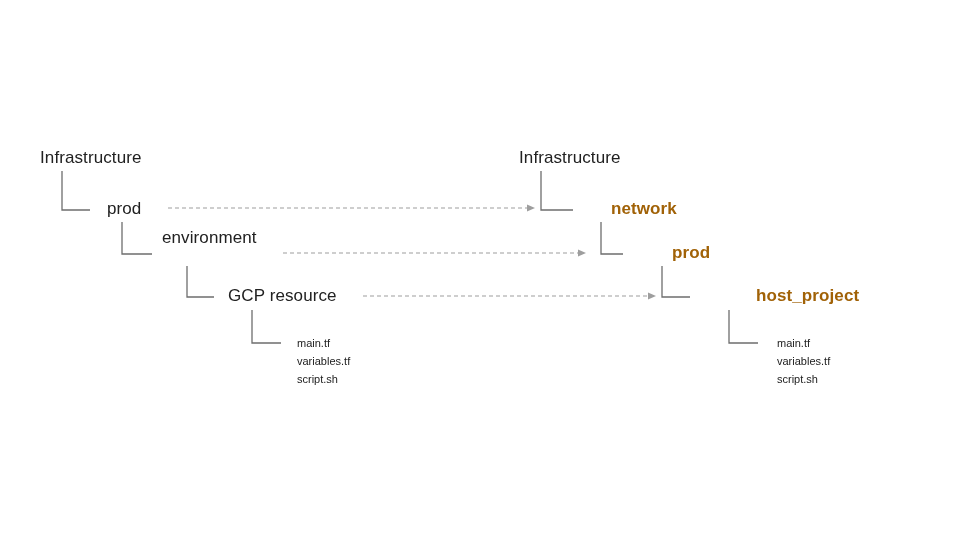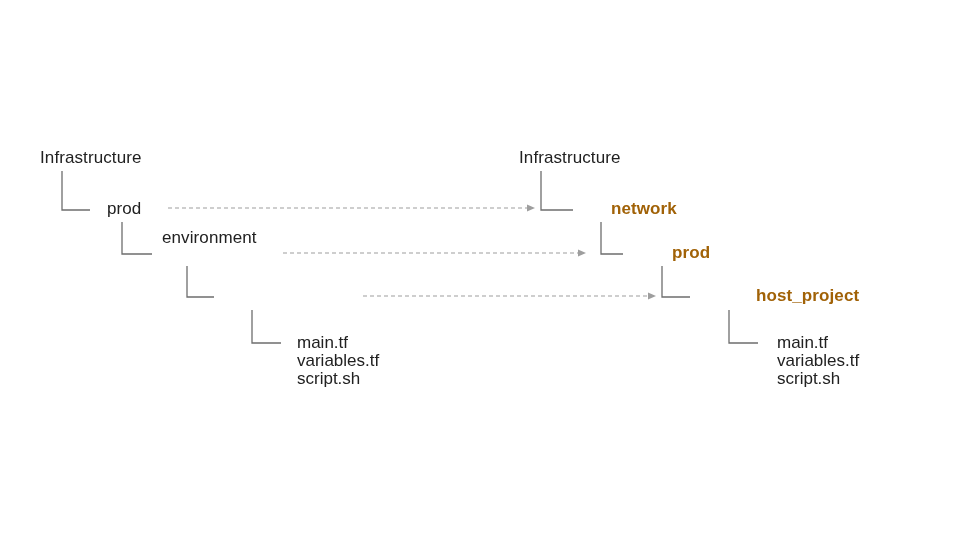--- a/index.html
+++ b/index.html
@@ -30,21 +30,21 @@
     white-space: nowrap;
     letter-spacing: 0.1px;
   }
   .label.bold {
     font-weight: bold;
     color: #a16207;
     margin-left: 24px;
   }
   .file-label {
     position: absolute;
-    font-size: 17px;
+    font-size: 11px;
     line-height: 18px;
     color: #212121;
     white-space: nowrap;
   }
   .connector {
     fill: none;
     stroke: #6e6e6e;
     stroke-width: 1.3;
   }
   .arrow-line {
@@ -91,20 +91,21 @@
       <g>
         <line class="arrow-line" x1="363" y1="296" x2="648" y2="296"></line>
         <polygon class="arrow-head" points="648,292.5 656,296 648,299.5"></polygon>
       </g>
     </g>
   </svg>
 
   <div class="label" style="left:40px; top:148px">Infrastructure</div>
   <div class="label" style="left:107px; top:199px">prod</div>
   <div class="label" style="left:162px; top:228px">environment</div>
+  <div class="label" style="left:228px; top:286px">GCP resource</div>
   <div class="file-label" style="left:297px; top:334px">main.tf</div>
   <div class="file-label" style="left:297px; top:352px">variables.tf</div>
   <div class="file-label" style="left:297px; top:370px">script.sh</div>
 
   <div class="label" style="left:519px; top:148px">Infrastructure</div>
   <div class="label bold" style="left:587px; top:199px">network</div>
   <div class="label bold" style="left:648px; top:243px">prod</div>
   <div class="label bold" style="left:732px; top:286px">host_project</div>
   <div class="file-label" style="left:777px; top:334px">main.tf</div>
   <div class="file-label" style="left:777px; top:352px">variables.tf</div>

